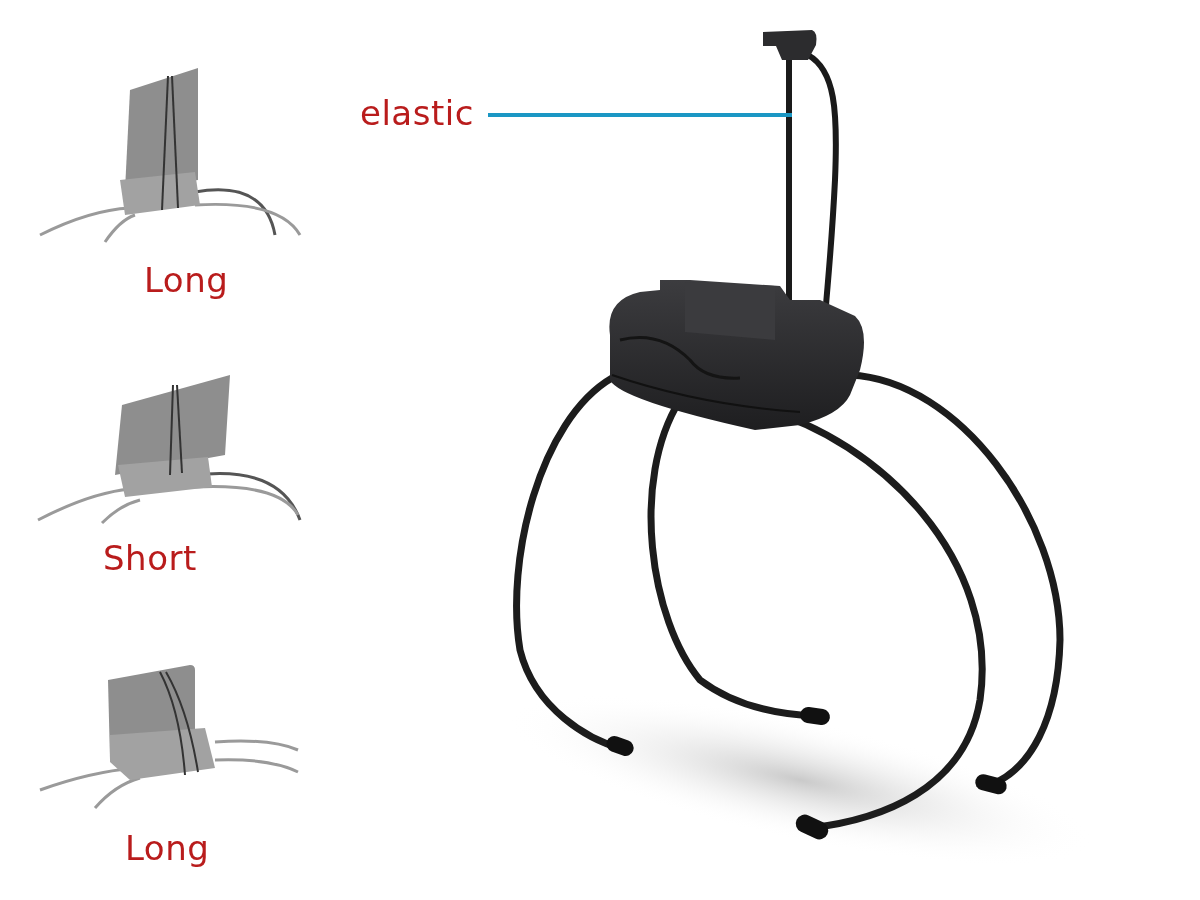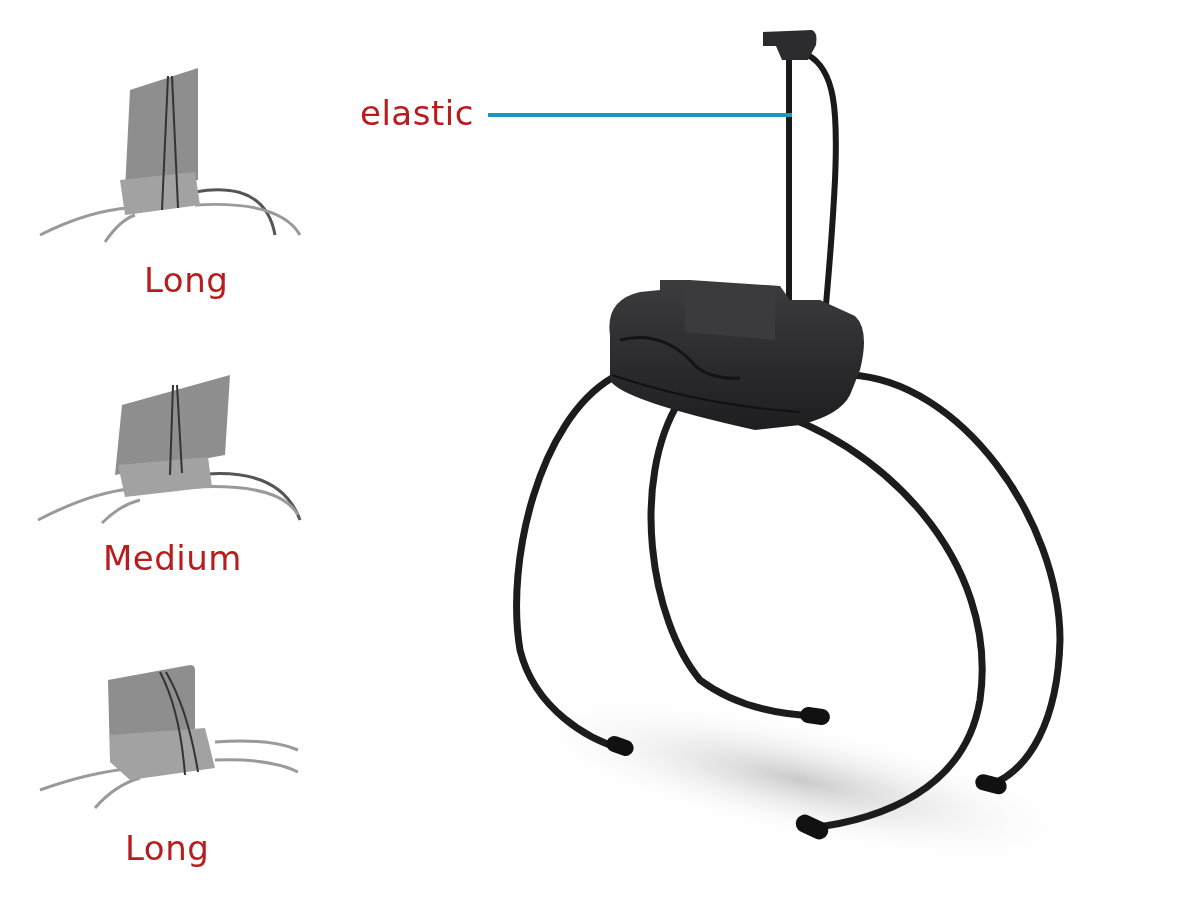--- a/index.html
+++ b/index.html
@@ -77,21 +77,21 @@
     <path d="M8 155 Q 60 128 100 124" fill="none" stroke="#9a9a9a" stroke-width="3"></path>
     <path d="M72 158 Q 90 140 110 135" fill="none" stroke="#9a9a9a" stroke-width="3"></path>
     <path d="M165 110 Q 250 100 270 155" fill="none" stroke="#555" stroke-width="3"></path>
     <path d="M165 122 Q 250 118 268 150" fill="none" stroke="#9a9a9a" stroke-width="3"></path>
     <path d="M92 40 L 200 10 L 195 90 L 85 110 Z" fill="#8e8e8e"></path>
     <path d="M88 100 L 178 92 L 182 122 L 95 132 Z" fill="#a2a2a2"></path>
     <line x1="143" y1="20" x2="140" y2="110" stroke="#333" stroke-width="2"></line>
     <line x1="147" y1="20" x2="152" y2="108" stroke="#333" stroke-width="2"></line>
   </svg>
 </div>
-<div class="label" style="left:103px;top:538px;">Medium</div>
+<div class="label" style="left:103px;top:538px;">Short</div>
 
 <div class="thumb" style="left:30px;top:650px;">
   <svg width="280" height="160" viewBox="0 0 280 160">
     <path d="M10 140 Q 60 122 105 118" fill="none" stroke="#9a9a9a" stroke-width="3"></path>
     <path d="M65 158 Q 85 135 110 128" fill="none" stroke="#9a9a9a" stroke-width="3"></path>
     <path d="M185 92 Q 240 88 268 100" fill="none" stroke="#9a9a9a" stroke-width="3"></path>
     <path d="M185 110 Q 240 108 268 122" fill="none" stroke="#9a9a9a" stroke-width="3"></path>
     <path d="M78 30 L 160 15 Q 165 15 165 20 L 165 100 L 80 110 Z" fill="#8e8e8e"></path>
     <path d="M80 85 L 175 78 L 185 118 L 100 130 L 80 112 Z" fill="#a2a2a2"></path>
     <path d="M130 22 Q 150 60 155 125" fill="none" stroke="#333" stroke-width="2"></path>

